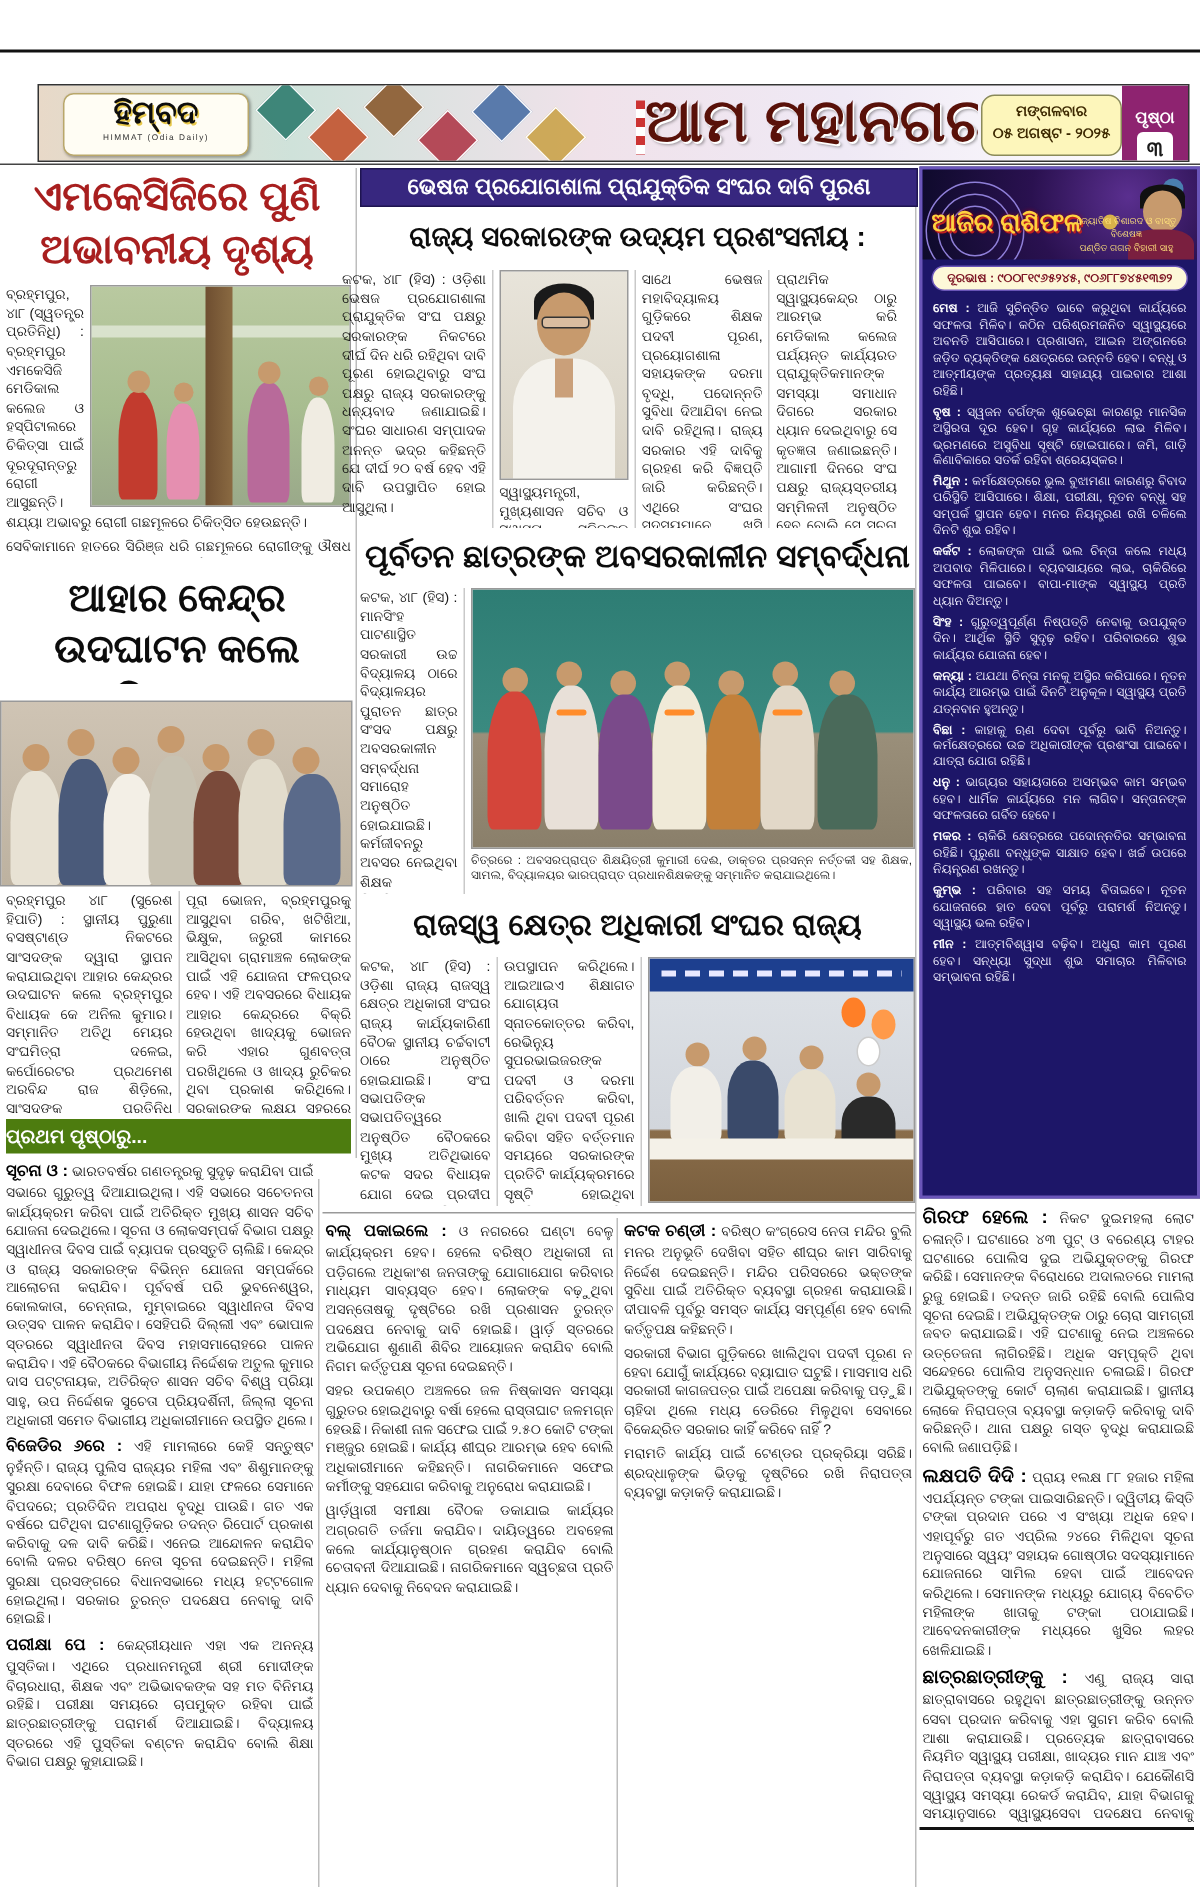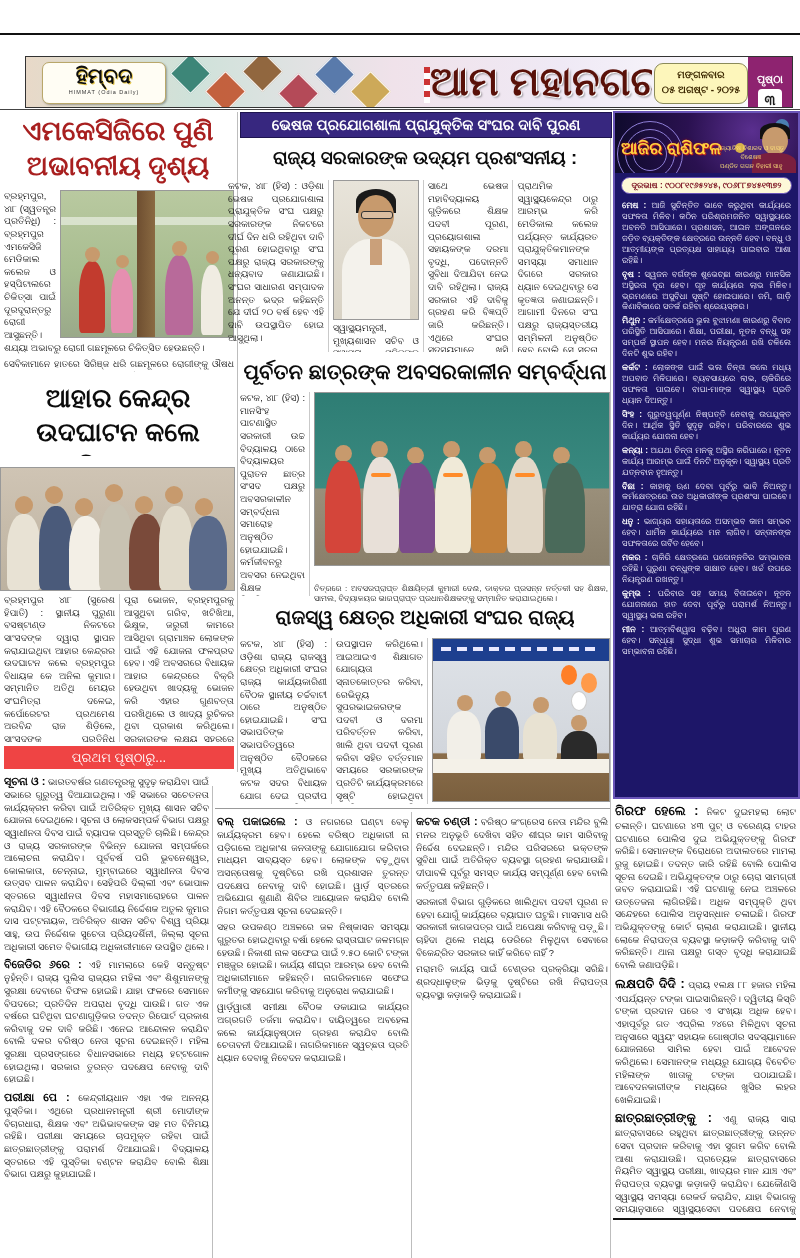--- a/index.html
+++ b/index.html
@@ -15,21 +15,21 @@
           line-height:24px;overflow:hidden;border:1px solid #1e1450}
   .vrule{background:#bdbdbd;width:1px}
   .hrule{background:#444;height:1px}
   .photo{overflow:hidden;border:1px solid #999;background:#ccc}
   .fig{position:absolute;border-radius:45% 45% 10% 10%}
   .head{position:absolute;border-radius:50%;background:#c79a6d}
   .colflex{display:flex}
   .colflex .tc{overflow:hidden}
   .colflex .cr{border-left:1px solid #c9c9c9;margin:0 4px}
   .caption{font-size:8px;line-height:1.3;text-align:justify;color:#222;overflow:hidden}
-  .blackbar{background:#ef4444;color:#ffffff;font-weight:normal;text-align:center;font-size:13px;line-height:23px}
+  .blackbar{background:#4d7c0f;color:#ffffff;font-weight:bold;text-align:left;font-size:13px;line-height:23px}
   
   .mast{border:1px solid #333;background:linear-gradient(90deg,#e8d9c8 0%,#cfe2da 22%,#f0e2ea 48%,#efe9f5 70%,#ffffff 100%);overflow:hidden}
   .diamond{position:absolute;width:27px;height:27px;transform:rotate(45deg);opacity:.9;border:1px solid #fff}
   .logo{position:absolute;background:#fffdf4;border:1px solid #b9a76a;border-radius:7px;text-align:center;box-shadow:1px 1px 2px rgba(0,0,0,.3)}
   .logo .lt{font-size:21px;font-weight:bold;color:#0d0d0d;line-height:26px;text-shadow:1px 1px 0 #e8c84a}
   .logo .ls{font-size:5.5px;color:#333;letter-spacing:1px}
   .masttitle{font-size:40px;font-weight:bold;color:#591109;white-space:nowrap;overflow:hidden;
              text-shadow:1px 1px 0 #ffffff,2px 2px 2px rgba(0,0,0,.35);text-align:center}
   .datebox{position:absolute;background:#fdf6bb;border:1px solid #8a8a5a;border-radius:9px;text-align:center;
            font-size:10px;font-weight:bold;color:#3c2800;line-height:15px;padding-top:3px}
@@ -178,21 +178,21 @@
         <div class="fig" style="left:48px;top:64px;width:36px;height:96px;background:#e8e0d8"></div>
         <div class="fig" style="left:84px;top:70px;width:36px;height:90px;background:#7a4a8a"></div>
         <div class="fig" style="left:120px;top:64px;width:36px;height:96px;background:#f0ead8"></div>
         <div class="fig" style="left:156px;top:70px;width:36px;height:90px;background:#c2803a"></div>
         <div class="fig" style="left:192px;top:64px;width:36px;height:96px;background:#e2d8c8"></div>
         <div class="fig" style="left:230px;top:70px;width:40px;height:90px;background:#4a6a5a"></div>
         <div class="abs" style="left:56px;top:80px;width:20px;height:4px;background:#ff8c2a;border-radius:2px"></div>
         <div class="abs" style="left:128px;top:80px;width:20px;height:4px;background:#ff8c2a;border-radius:2px"></div>
         <div class="abs" style="left:200px;top:80px;width:20px;height:4px;background:#ff8c2a;border-radius:2px"></div>
       </div>
-      <div class="caption" style="width:294px;height:26px;margin-top:18px">ଚିତ୍ରରେ : ଅବସରପ୍ରାପ୍ତ ଶିକ୍ଷୟିତ୍ରୀ କୁମାରୀ ଦେଈ, ଡାକ୍ତର ପ୍ରସନ୍ନ ନର୍ତ୍ତକୀ ସହ ଶିକ୍ଷକ, ସାମଲ, ବିଦ୍ୟାଳୟର ଭାରପ୍ରାପ୍ତ ପ୍ରଧାନଶିକ୍ଷକଙ୍କୁ ସମ୍ମାନିତ କରାଯାଇଥିଲେ।</div>
+      <div class="caption" style="width:294px;height:26px;margin-top:3px">ଚିତ୍ରରେ : ଅବସରପ୍ରାପ୍ତ ଶିକ୍ଷୟିତ୍ରୀ କୁମାରୀ ଦେଈ, ଡାକ୍ତର ପ୍ରସନ୍ନ ନର୍ତ୍ତକୀ ସହ ଶିକ୍ଷକ, ସାମଲ, ବିଦ୍ୟାଳୟର ଭାରପ୍ରାପ୍ତ ପ୍ରଧାନଶିକ୍ଷକଙ୍କୁ ସମ୍ମାନିତ କରାଯାଇଥିଲେ।</div>
     </div>
   </div>
 
   <div class="abs hl-blk" style="left:240px;top:600px;width:370px;height:34px;font-size:20px;line-height:34px">ରାଜସ୍ୱ କ୍ଷେତ୍ର ଅଧିକାରୀ ସଂଘର ରାଜ୍ୟ କାର୍ଯ୍ୟକାରିଣୀ ବୈଠକ</div>
 
   <div class="abs colflex" style="left:240px;top:638px;width:370px;height:166px">
     <div class="tc bodytxt" style="width:88px;height:166px">କଟକ, ୪ା୮ (ହିସ) : ଓଡ଼ିଶା ରାଜ୍ୟ ରାଜସ୍ୱ କ୍ଷେତ୍ର ଅଧିକାରୀ ସଂଘର ରାଜ୍ୟ କାର୍ଯ୍ୟକାରିଣୀ ବୈଠକ ସ୍ଥାନୀୟ ଚର୍ଚ୍ଚବାଟୀ ଠାରେ ଅନୁଷ୍ଠିତ ହୋଇଯାଇଛି। ସଂଘ ସଭାପତିଙ୍କ ସଭାପତିତ୍ୱରେ ଅନୁଷ୍ଠିତ ବୈଠକରେ ମୁଖ୍ୟ ଅତିଥିଭାବେ କଟକ ସଦର ବିଧାୟକ ଯୋଗ ଦେଇ ପ୍ରଦୀପ ପ୍ରଜ୍ୱଳନ କରି ଏହାକୁ ଉଦ୍‌ଯାପନ କରିଥିଲେ। ବୈଠକରେ ସଂଘର ସାଧାରଣ ସମ୍ପାଦକଙ୍କ ସମେତ ୨୮ ଜିଲ୍ଲାରୁ ଆସିଥିବା ପ୍ରତିନିଧିମାନେ ଦାବିପତ୍ର</div>
     <div class="cr"></div>
     <div class="tc bodytxt" style="width:88px;height:166px">ଉପସ୍ଥାପନ କରିଥିଲେ। ଆଇଆଇଏ ଶିକ୍ଷାଗତ ଯୋଗ୍ୟତା ସ୍ନାତକୋତ୍ତର କରିବା, ରେଭିନ୍ୟୁ ସୁପରଭାଇଜରଙ୍କ ପଦବୀ ଓ ଦରମା ପରିବର୍ତ୍ତନ କରିବା, ଖାଲି ଥିବା ପଦବୀ ପୂରଣ କରିବା ସହିତ ବର୍ତ୍ତମାନ ସମୟରେ ସରକାରଙ୍କ ପ୍ରତିଟି କାର୍ଯ୍ୟକ୍ରମରେ ସୃଷ୍ଟି ହୋଇଥିବା ଅସୁବିଧା ଦୂର କରିବା ପାଇଁ ରାଜସ୍ୱ କ୍ଷେତ୍ର ଅଧିକାରୀମାନଙ୍କ ଦାବି ସମାଧାନ କରିବାକୁ ନିବେଦନ କରାଯାଇଥିଲା।</div>
     <div class="cr"></div>

